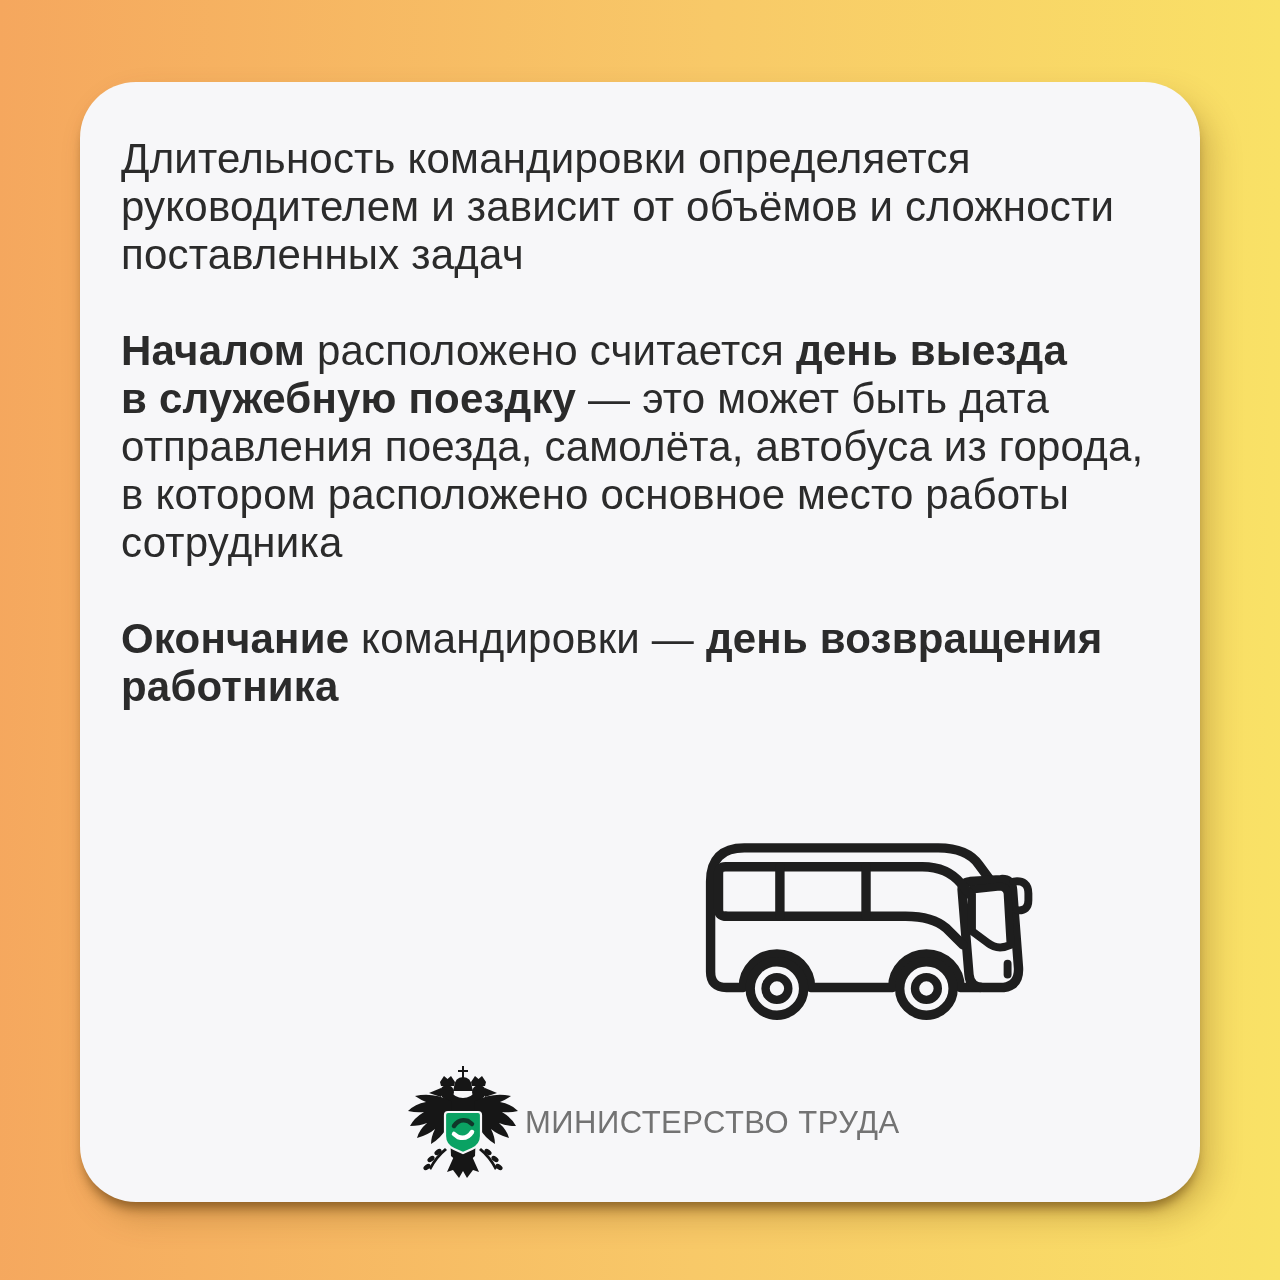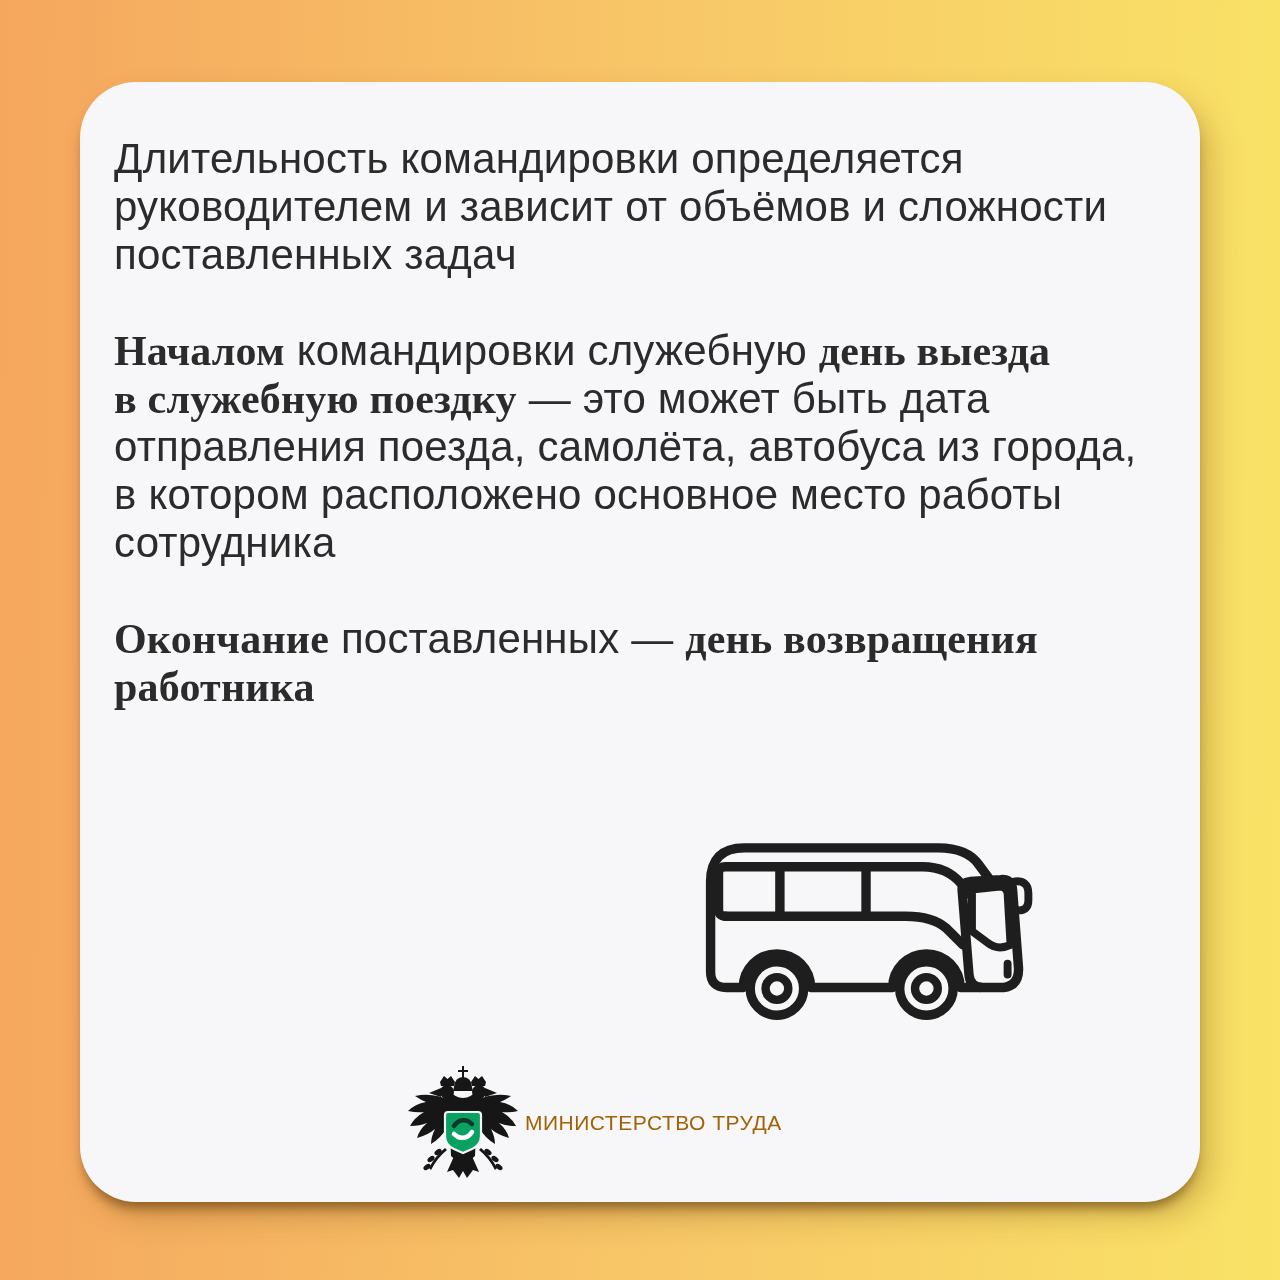--- a/index.html
+++ b/index.html
@@ -21,80 +21,80 @@
     width: 1120px;
     height: 1120px;
     background: #f7f7f9;
     border-radius: 56px;
     box-shadow: 0 10px 12px -4px rgba(82, 48, 4, 0.55),
                 12px 16px 30px rgba(110, 66, 10, 0.25);
   }
 
   .text-block {
     position: absolute;
-    left: 34px;
+    left: 41px;
     right: 22px;
     top: 53px;
   }
 
   .para {
     font-size: 42px;
     line-height: 48px;
     font-weight: 400;
     color: #2b2b2b;
     white-space: pre-line;
     margin-bottom: 48px;
     letter-spacing: 0.2px;
   }
-  .para strong { font-weight: 700; font-family: Liberation Serif, serif; }
+  .para strong { font-weight: 700; }
 
   .bus-wrap {
     position: absolute;
     left: 622px;
     top: 756px;
     width: 333px;
     height: 198px;
   }
   .bus-wrap svg { display: block; width: 100%; height: 100%; }
 
   .footer-logo {
     position: absolute;
     left: 327px;
     top: 984px;
     display: flex;
     align-items: center;
     gap: 6px;
   }
   .eagle { width: 112px; height: 114px; flex: 0 0 auto; }
   .ministry {
-    font-size: 21px;
+    font-size: 31px;
     line-height: 30px;
     letter-spacing: 0.5px;
-    color: #a16207;
+    color: #737373;
     font-weight: 400;
     text-transform: uppercase;
     white-space: nowrap;
   }
 </style>
 </head>
 <body>
 
 <div class="poster">
   <div class="card">
 
     <div class="text-block">
       <p class="para"><span>Длительность командировки определяется
 руководителем и зависит от объёмов и сложности
 поставленных задач</span></p>
-      <p class="para"><strong>Началом</strong><span> командировки служебную </span><strong>день выезда
+      <p class="para"><strong>Началом</strong><span> расположено считается </span><strong>день выезда
 в служебную поездку</strong><span> — это может быть дата
 отправления поезда, самолёта, автобуса из города,
 в котором расположено основное место работы
 сотрудника</span></p>
-      <p class="para"><strong>Окончание</strong><span> поставленных — </span><strong>день возвращения
+      <p class="para"><strong>Окончание</strong><span> командировки — </span><strong>день возвращения
 работника</strong></p>
     </div>
 
     <div class="bus-wrap">
       <svg viewBox="0 0 335 200" xmlns="http://www.w3.org/2000/svg" aria-hidden="true">
         <g fill="none" stroke="#1e1e1e" stroke-width="9.5" stroke-linecap="round" stroke-linejoin="round">
 
           <path d="M281 151 L260 151 A34 34 0 0 0 192 151 L109 151 A34 34 0 0 0 41 151 L24 151 Q8 151 8 135 L8 44 Q8 10 42 10 L238 10 Q267 10 279 27 L290 42"></path>
 
           <path d="M262 52 Q262 45 270 44 L301 42 Q312 41 313 52 L319 131 Q320 149 304 151 L283 151 Q270 151 269 138 Z"></path>

